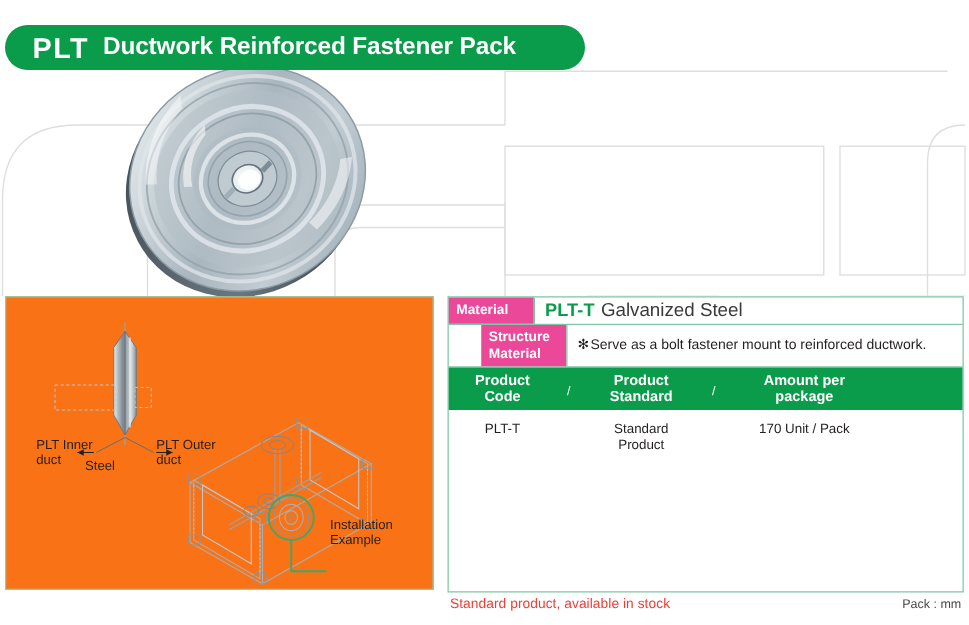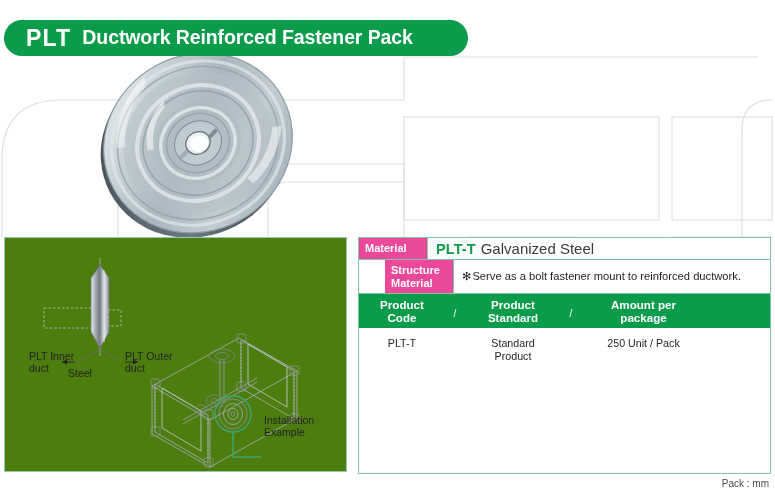--- a/index.html
+++ b/index.html
@@ -28,21 +28,21 @@
     color:#ffffff;font-weight:bold;font-size:19.5px;letter-spacing:-0.1px;
     margin-left:11px;line-height:1;
   }
 
   
   .product-photo{position:absolute;left:58px;top:46px;width:280px;height:195px;z-index:3;}
 
   
   .diagram-panel{
     position:absolute;left:4px;top:237px;width:341px;height:233px;
-    border:1.6px solid #8FCBB0;background:#4d7c0f;z-index:4;
+    border:1.6px solid #8FCBB0;background:#f97316;z-index:4;
   }
   .diagram-svg{position:absolute;left:0;top:0;width:341px;height:233px;}
 
   .dlabel{
     position:absolute;font-size:10.5px;color:#231F20;line-height:12.4px;
     white-space:pre;
   }
   .lbl-inner{left:24px;top:112px;}
   .lbl-outer{left:120px;top:112px;}
   .lbl-steel{left:63px;top:129px;}
@@ -322,21 +322,22 @@
       <div class="ch-sep c-s">/</div>
       <div class="ch c3">Amount per<br>package</div>
       <div class="ch c4"></div>
     </div>
 
     <div class="row r-data">
       <div class="dc c1">PLT-T</div>
       <div class="dc c-s"></div>
       <div class="dc c2">Standard<br>Product</div>
       <div class="dc c-s"></div>
-      <div class="dc c3">250 Unit / Pack</div>
+      <div class="dc c3">170 Unit / Pack</div>
       <div class="dc c4"></div>
     </div>
 
   </div>
 
+  <div class="footnote-stock">Standard product, available in stock</div>
   <div class="footnote-unit">Pack : mm</div>
 
 </div>
 
 </body></html>

